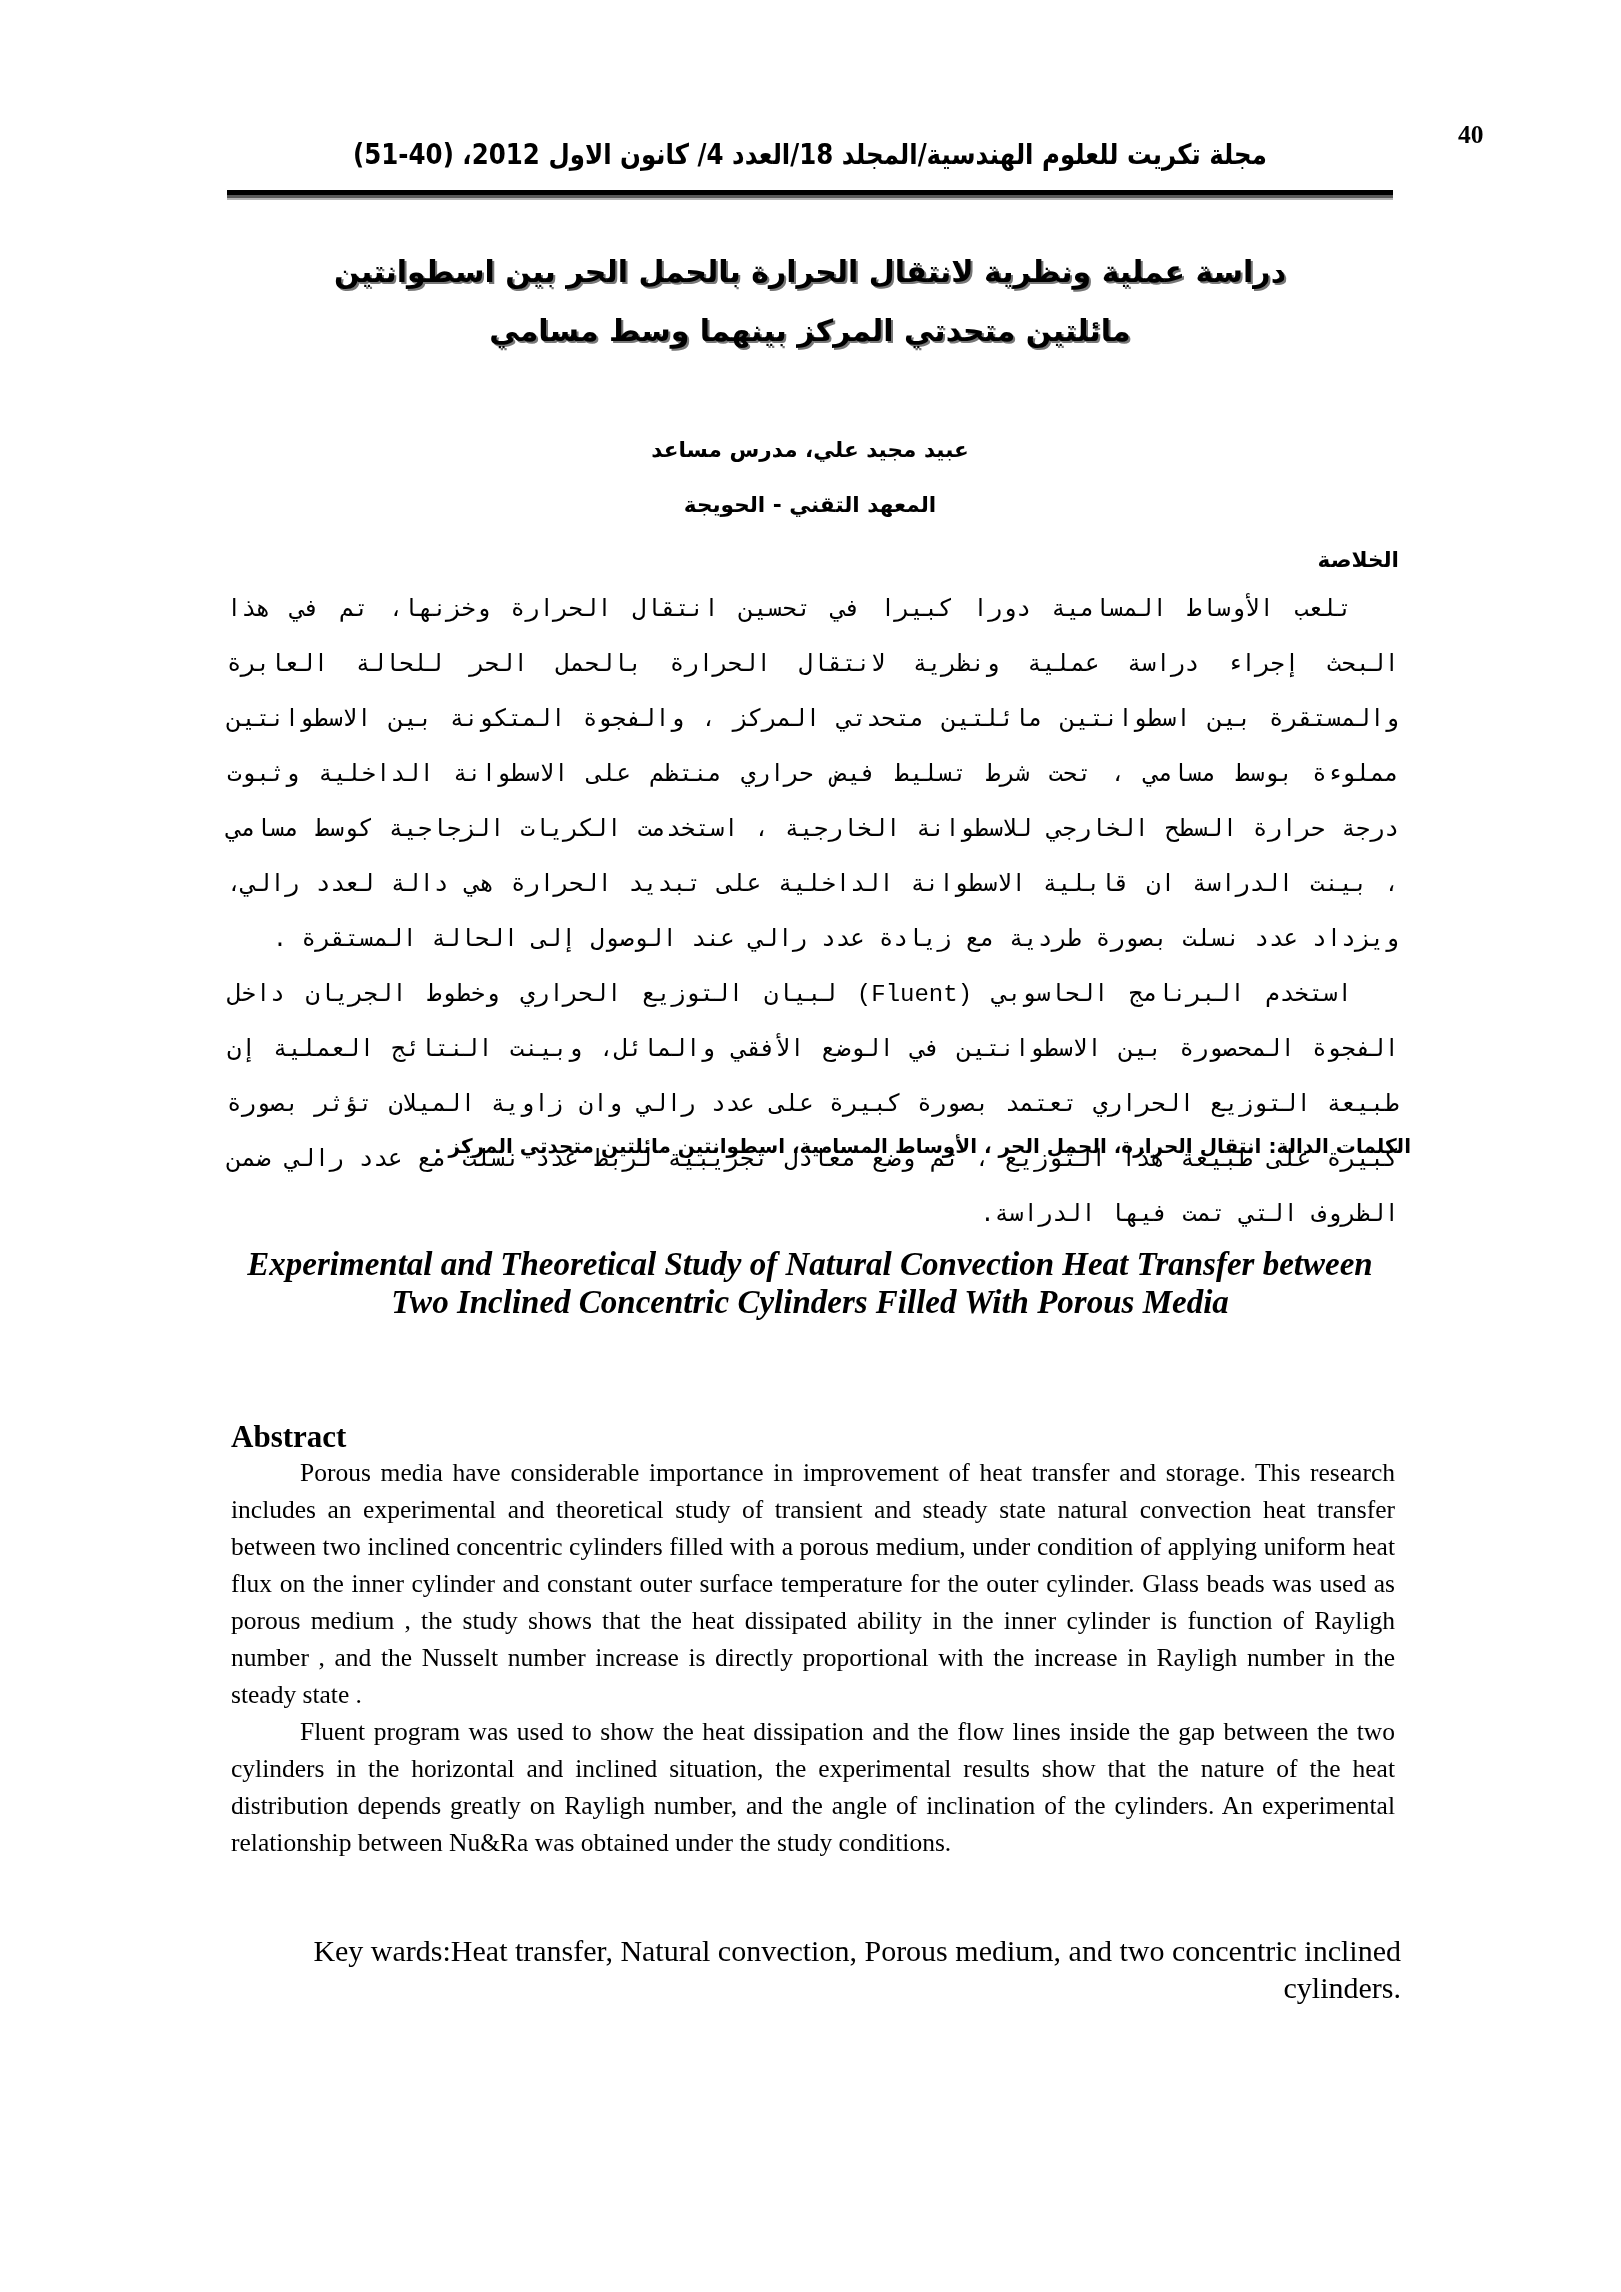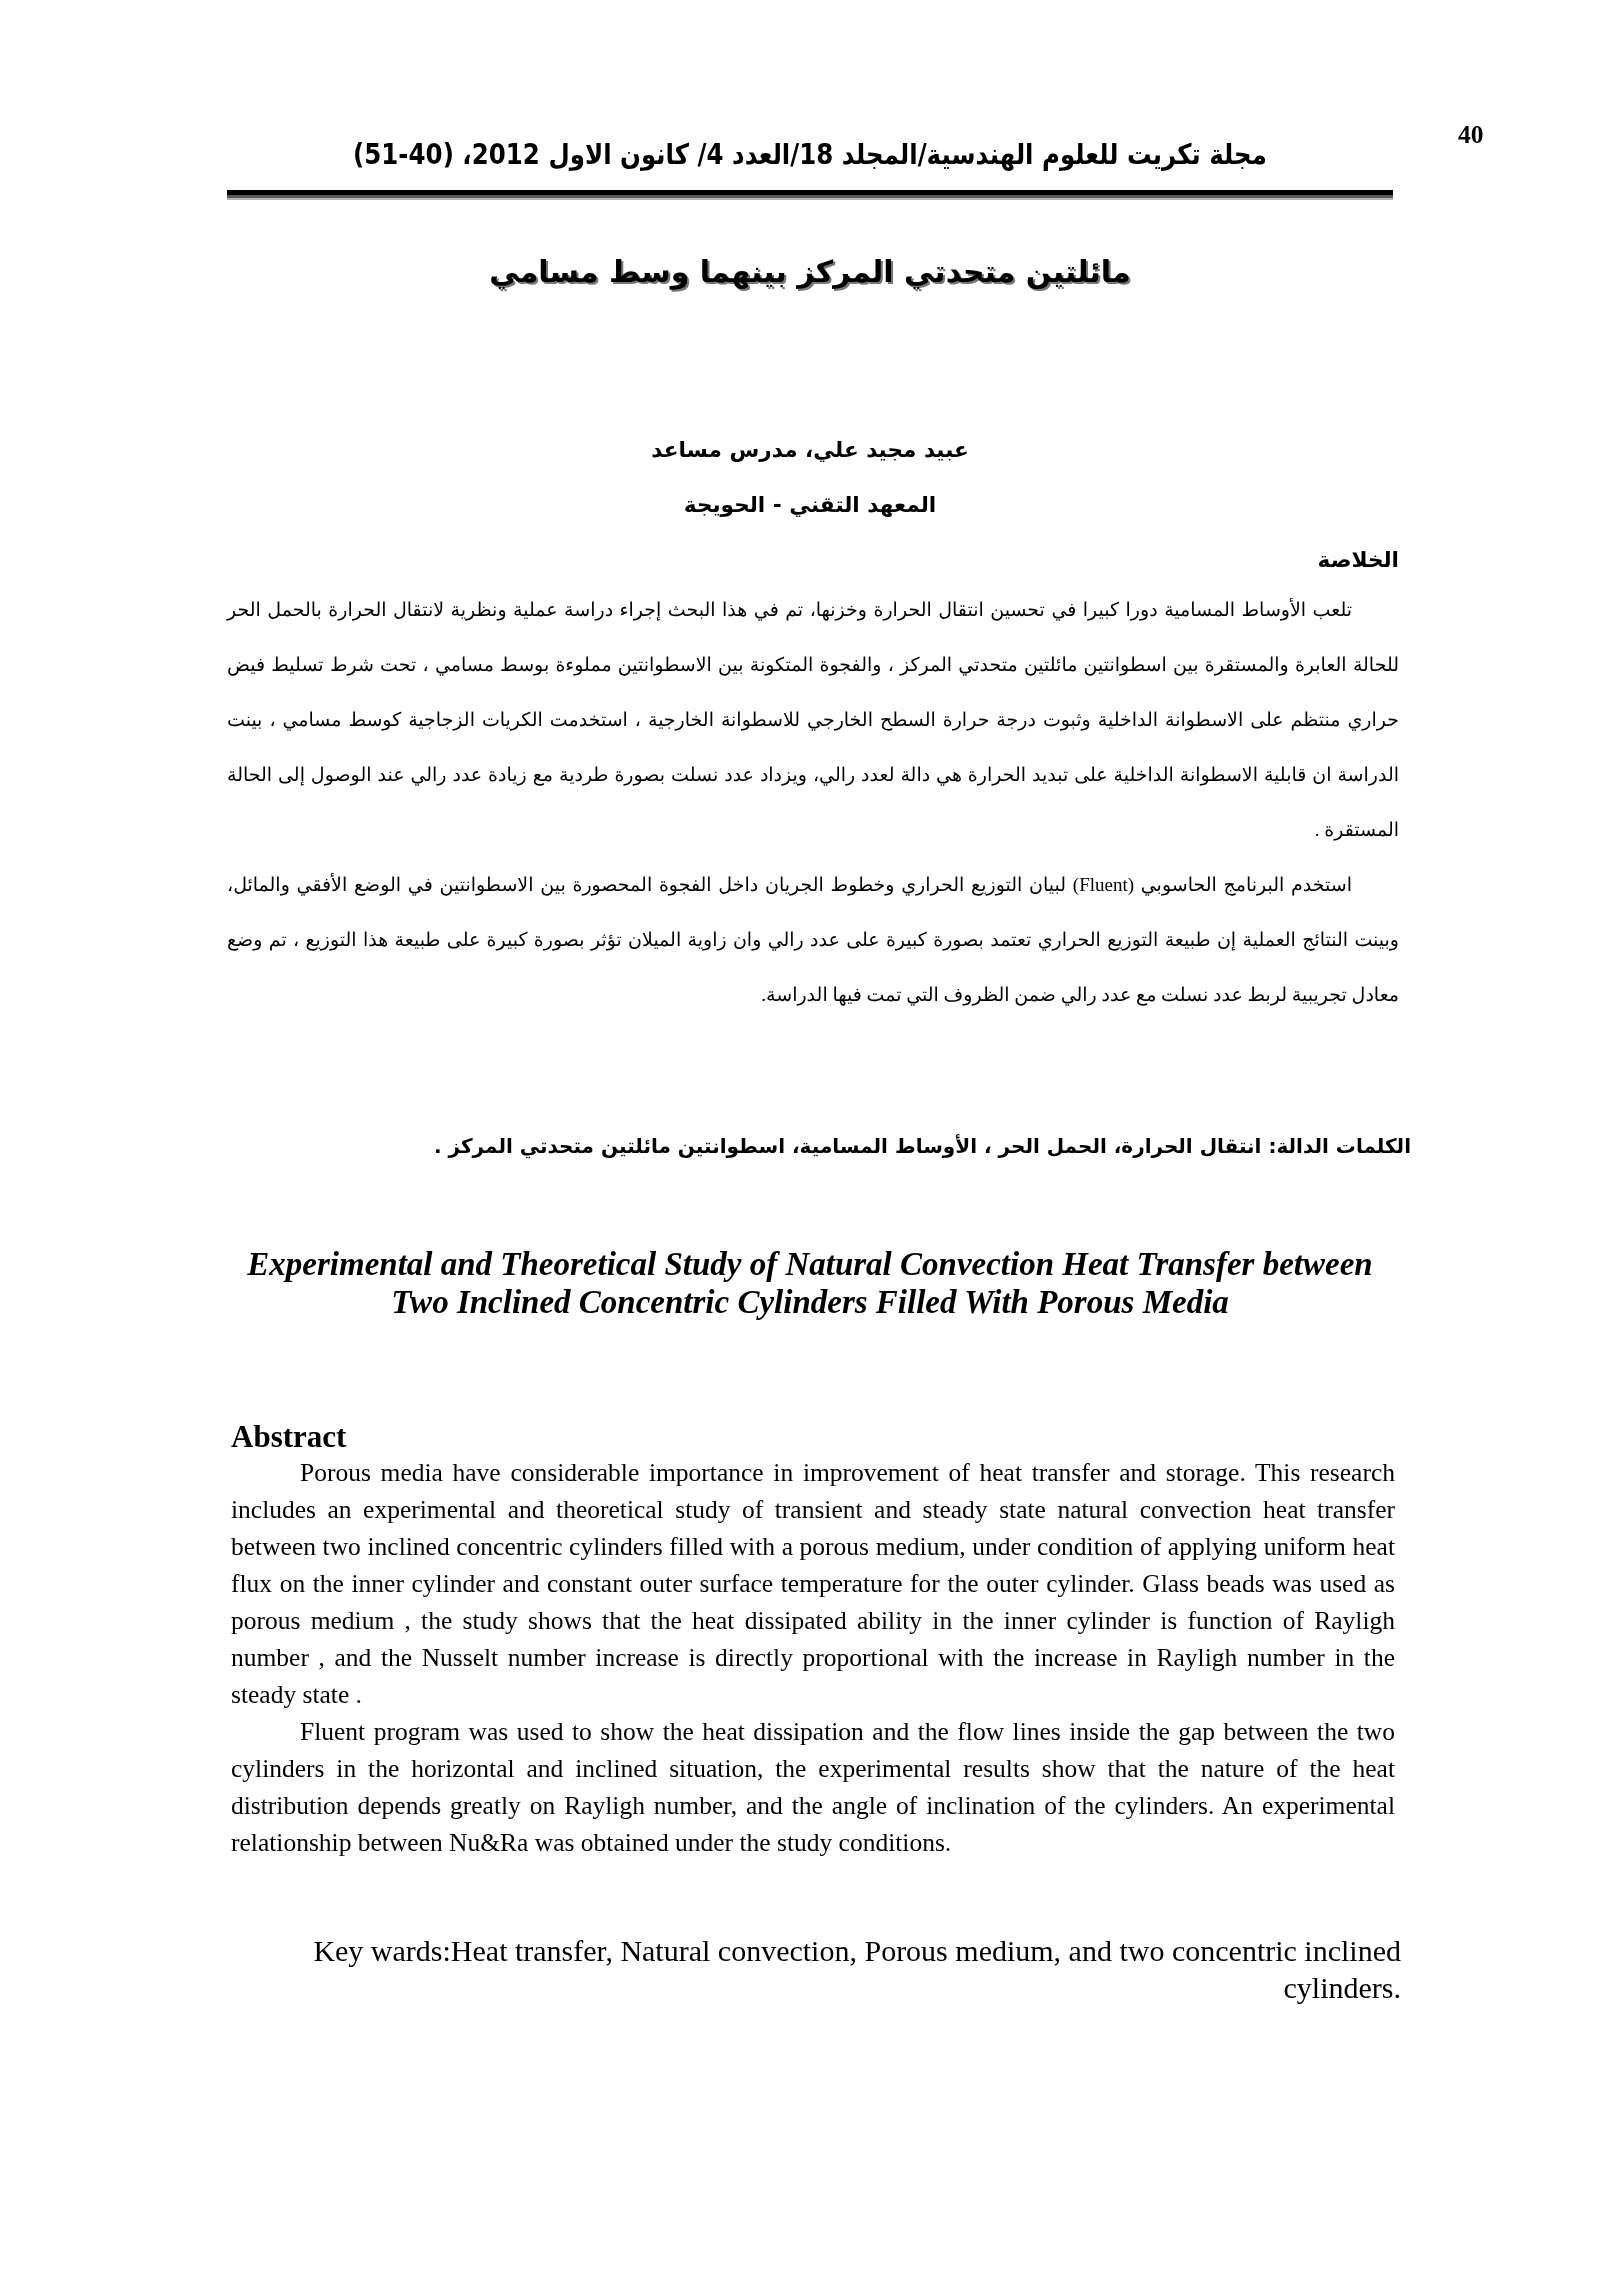--- a/index.html
+++ b/index.html
@@ -13,21 +13,21 @@
   .header-rule .r2 { height: 2.9px; background: #5a5a5a; }
   .header-rule .r3 { height: 2px; background: #b4b4b4; }
 
   .ar-title { left: 227px; width: 1166px; text-align: center; direction: rtl;
     font-family: "DejaVu Sans", sans-serif; font-weight: bold; font-size: 30px; line-height: 59px; top: 242px;
     text-shadow: 2px 2px 0 #777; }
   .ar-author { left: 227px; width: 1166px; text-align: center; direction: rtl;
     font-family: "DejaVu Sans", sans-serif; font-weight: bold; font-size: 21.6px; }
   .ar-heading { right: 222px; direction: rtl; font-family: "DejaVu Sans", sans-serif; font-weight: bold; font-size: 21.6px; top: 547px; }
   .ar-body { left: 227px; width: 1172px; direction: rtl; text-align: justify; text-align-last: right;
-    font-family: Liberation Serif, serif; font-size: 19px; line-height: 55px; }
+    font-family: Liberation Mono, monospace; font-size: 24px; line-height: 55px; }
   .ar-body p { margin: 0; text-indent: 47px; }
   .ar-keywords { left: 239px; width: 1172px; direction: rtl; font-family: "DejaVu Sans", sans-serif; font-weight: bold;
     font-size: 20px; top: 1134px; }
 
   .en-title { left: 227px; width: 1166px; text-align: center; top: 1245px;
     font-family: "Liberation Serif", serif; font-style: italic; font-weight: bold; font-size: 33px; line-height: 38px; }
   .en-abstract-heading { left: 231px; top: 1419px; font-family: "Liberation Serif", serif; font-weight: bold; font-size: 31px; }
   .en-body { left: 231px; width: 1164px; top: 1454px; font-family: "Liberation Serif", serif; font-size: 25.5px; line-height: 37px; text-align: justify; }
   .en-body p { margin: 0; text-indent: 69px; }
   .en-keywords { left: 237px; width: 1164px; top: 1932px; font-family: "Liberation Serif", serif; font-weight: normal; font-size: 30px; line-height: 37px; }
@@ -39,20 +39,21 @@
 
 <div class="abs journal-header">مجلة تكريت للعلوم الهندسية/المجلد 18/العدد 4/ كانون الاول 2012، (40-51)</div>
 
 <div class="abs header-rule">
   <div class="r1"></div>
   <div class="r2"></div>
   <div class="r3"></div>
 </div>
 
 <div class="abs ar-title">
+  <div>دراسة عملية ونظرية لانتقال الحرارة بالحمل الحر بين اسطوانتين</div>
   <div>مائلتين متحدتي المركز بينهما وسط مسامي</div>
 </div>
 
 <div class="abs ar-author" style="top:437px;">عبيد مجيد علي، مدرس مساعد</div>
 <div class="abs ar-author" style="top:492px;">المعهد التقني - الحويجة</div>
 
 <div class="abs ar-heading">الخلاصة</div>
 
 <div class="abs ar-body" style="top:582px;">
   <p>تلعب الأوساط المسامية دورا كبيرا في تحسين انتقال الحرارة وخزنها، تم في هذا البحث إجراء دراسة عملية ونظرية لانتقال الحرارة بالحمل الحر للحالة العابرة والمستقرة بين اسطوانتين مائلتين متحدتي المركز ، والفجوة المتكونة بين الاسطوانتين مملوءة بوسط مسامي ، تحت شرط تسليط فيض حراري منتظم على الاسطوانة الداخلية وثبوت درجة حرارة السطح الخارجي للاسطوانة الخارجية ، استخدمت الكريات الزجاجية كوسط مسامي ، بينت الدراسة ان قابلية الاسطوانة الداخلية على تبديد الحرارة هي دالة لعدد رالي، ويزداد عدد نسلت بصورة طردية مع زيادة عدد رالي عند الوصول إلى الحالة المستقرة .</p>

